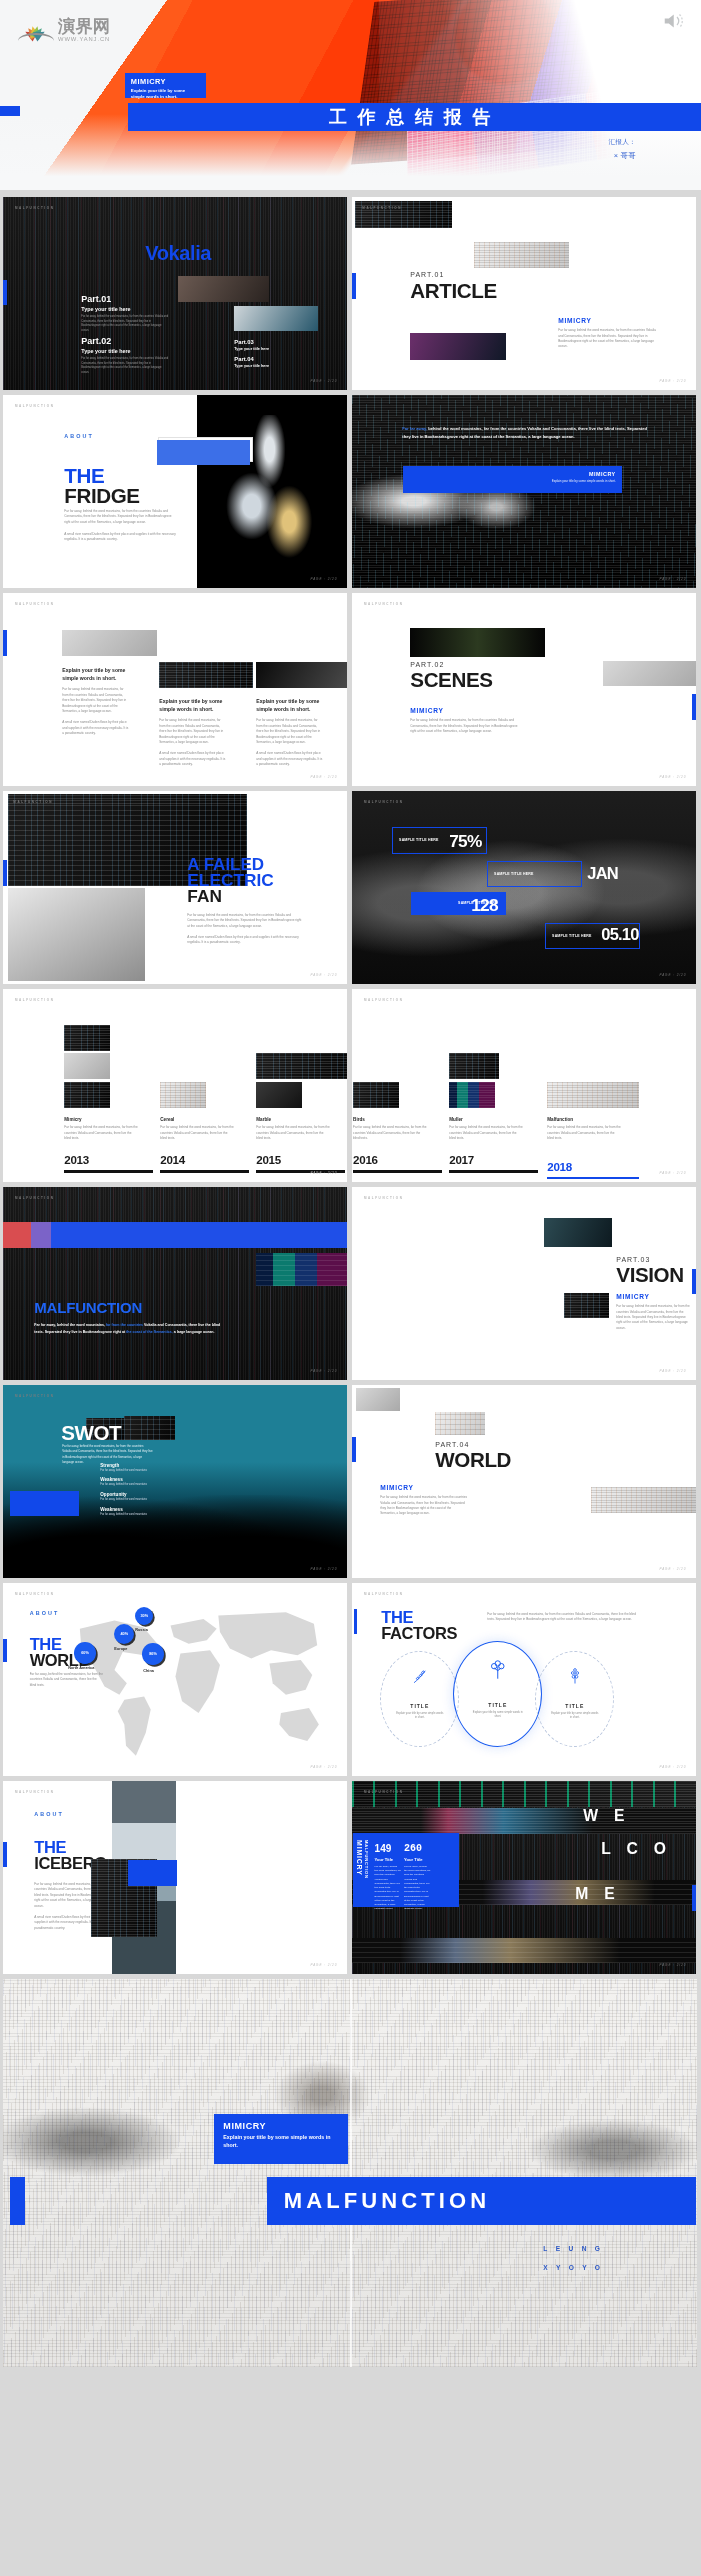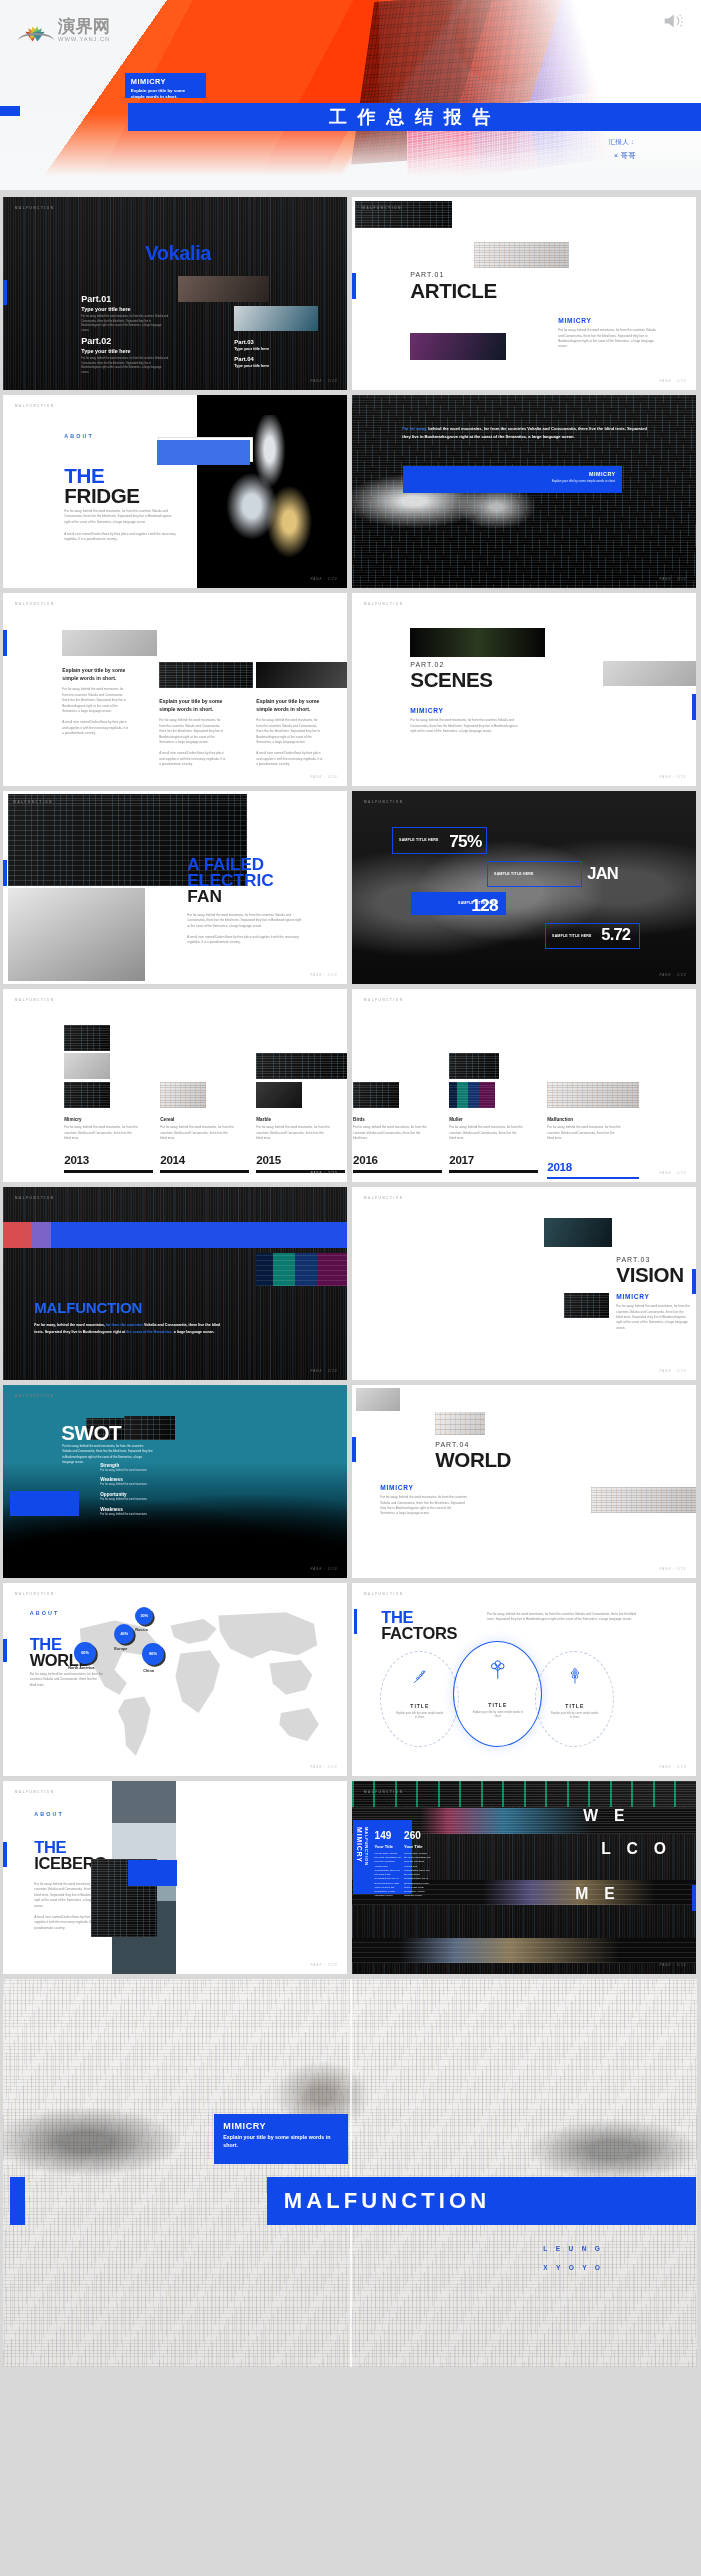--- a/index.html
+++ b/index.html
@@ -395,21 +395,21 @@
         <div class="statbox" style="left:135px; top:70px; width:95px; height:26.4px;">
           <div class="lab">SAMPLE TITLE HERE</div>
           <div class="val" style="left:63px; top:1.7px; font-size:16.5px;margin-left:36px;">JAN</div>
         </div>
         <div class="statbox blue" style="left:59px; top:101px; width:95px; height:23px; border-color:#1148ea;padding-left:40px;">
           <div class="lab">SAMPLE TITLE HERE</div>
           <div class="val" style="left:59px; top:1.7px; font-size:17.3px;">128</div>
         </div>
         <div class="statbox" style="left:193px; top:132px; width:95px; height:25.6px;">
           <div class="lab">SAMPLE TITLE HERE</div>
-          <div class="val" style="left:55px; top:0.8px; font-size:16.5px;">5.72</div>
+          <div class="val" style="left:55px; top:0.8px; font-size:16.5px;">05.10</div>
         </div>
         <div class="pagenum onDark">PAGE : 2/20</div>
       </div>
     </div>
 
     <div class="row">
 
       <div class="slide">
         <div class="brandmark">MALFUNCTION</div>
         <div class="ph glitch" style="left:61px; top:36px; width:46px; height:26.4px;"></div>
@@ -691,32 +691,32 @@
              background: repeating-linear-gradient(0deg, rgba(255,255,255,.10) 0 0.8px, transparent 0.8px 2.5px),
                          linear-gradient(90deg,#0d0d0d 0 38%, #55507a 52%, #7a6a4a 66%, #0b0b0b 88%);"></div>
         <div style="position:absolute; left:0; top:157px; width:344px; height:25px;
              background: repeating-linear-gradient(0deg, rgba(255,255,255,.10) 0 0.8px, transparent 0.8px 2.5px),
                          linear-gradient(90deg,#0c0c0c 0 14%, #5a6a82 30%, #8a7a5a 46%, #0a0a0a 78%);"></div>
 
         <div class="welc" style="left:231px; top:26.4px;">W E</div>
         <div class="welc" style="left:249px; top:59px;">L C O</div>
         <div class="welc" style="left:223px; top:104px;">M E</div>
 
-        <div style="position:absolute; left:0.8px; top:39px; width:59px; height:74px; background:#1148ea;">
+        <div style="position:absolute; left:0.8px; top:52px; width:106px; height:74px; background:#1148ea;">
           <div style="position:absolute; left:3.3px; top:6.6px; display:flex; gap:0.8px;">
             <div class="vert">MIMICRY</div>
             <div class="vert" style="font-size:4.1px;font-weight:700;">MALFUNCTION</div>
           </div>
           <div style="position:absolute; left:21.5px; top:10px;">
             <div style="font-size:10px;font-weight:800;color:#fff;">149</div>
             <div style="font-size:4.1px;font-weight:800;color:#fff;margin-top:3.3px;">Your Title</div>
             <div style="font-size:2.5px;line-height:1.7;color:#dfe7fb;width:26.4px;margin-top:2.5px;">Far far away, behind the word mountains, far from the countries Vokalia and Consonantia, there live the blind texts. Separated they live in Bookmarksgrove right at the coast of the Semantics, a large language ocean.</div>
           </div>
           <div style="position:absolute; left:51px; top:10px;">
-            <div style="font-size:10px;font-weight:800;color:#fff;">260</div>
+            <div style="font-size:10px;font-weight:800;color:#fff;font-family:Liberation Mono, monospace;">260</div>
             <div style="font-size:4.1px;font-weight:800;color:#fff;margin-top:3.3px;">Your Title</div>
             <div style="font-size:2.5px;line-height:1.7;color:#dfe7fb;width:26.4px;margin-top:2.5px;">Far far away, behind the word mountains, far from the countries Vokalia and Consonantia, there live the blind texts. Separated they live in Bookmarksgrove right at the coast of the Semantics, a large language ocean.</div>
           </div>
         </div>
         <div style="position:absolute; right:0; top:104px; width:4.1px; height:26.4px; background:#1148ea;"></div>
         <div class="pagenum onDark">PAGE : 2/20</div>
       </div>
     </div>
 
     <div class="row">

